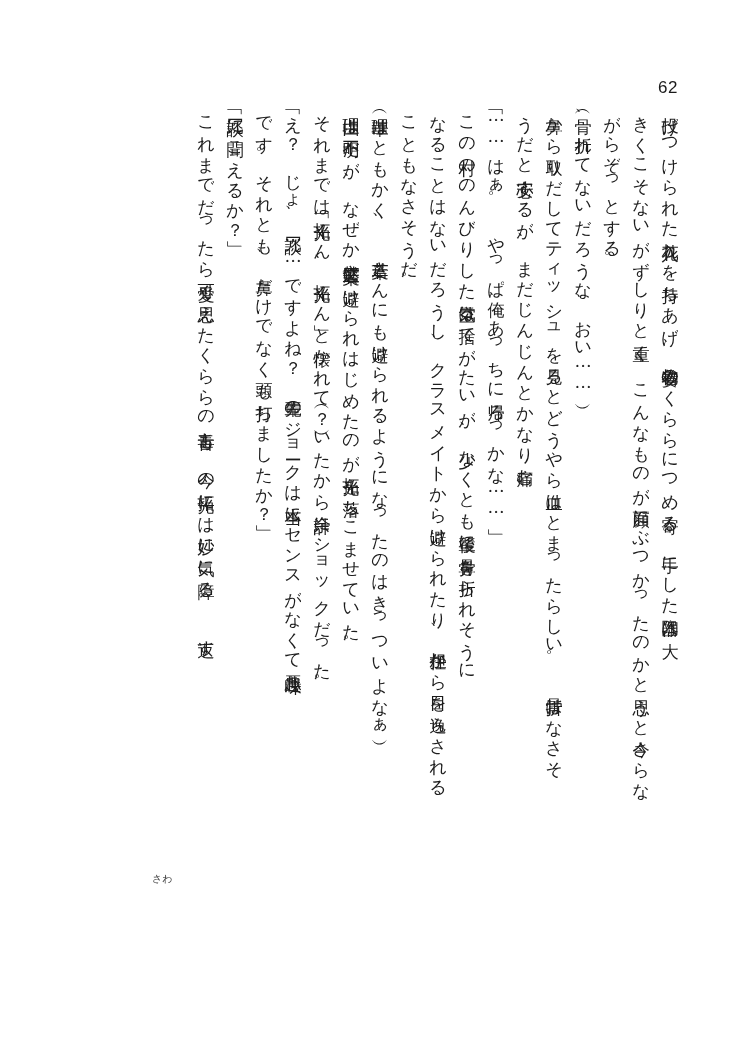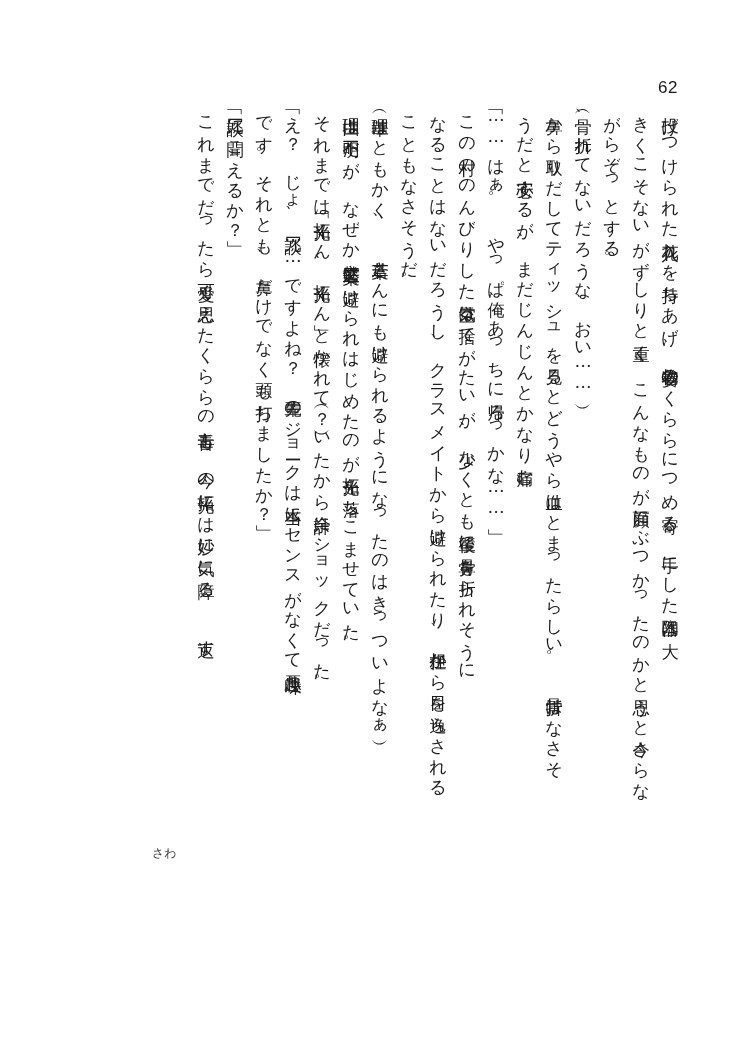--- a/index.html
+++ b/index.html
@@ -53,24 +53,25 @@
     width: 29px;
     flex: 0 0 29px;
     color: #1c1c1c;
     font-family: "DejaVu Serif", "Liberation Serif", serif;
     white-space: pre-wrap;
     word-break: break-all;
     overflow: hidden;
   }
   .ruby-note {
     position: absolute;
-    font-size: 12px;
+    font-size: 10px;
     color: #3a3a3a;
     writing-mode: horizontal-tb;
     font-family: Liberation Sans, sans-serif;
+    margin-top: 27px;
   }
 </style>
 </head>
 <body>
 
 <div class="page">
 
   <div class="page-number">62</div>
 
   <div class="text-body">

